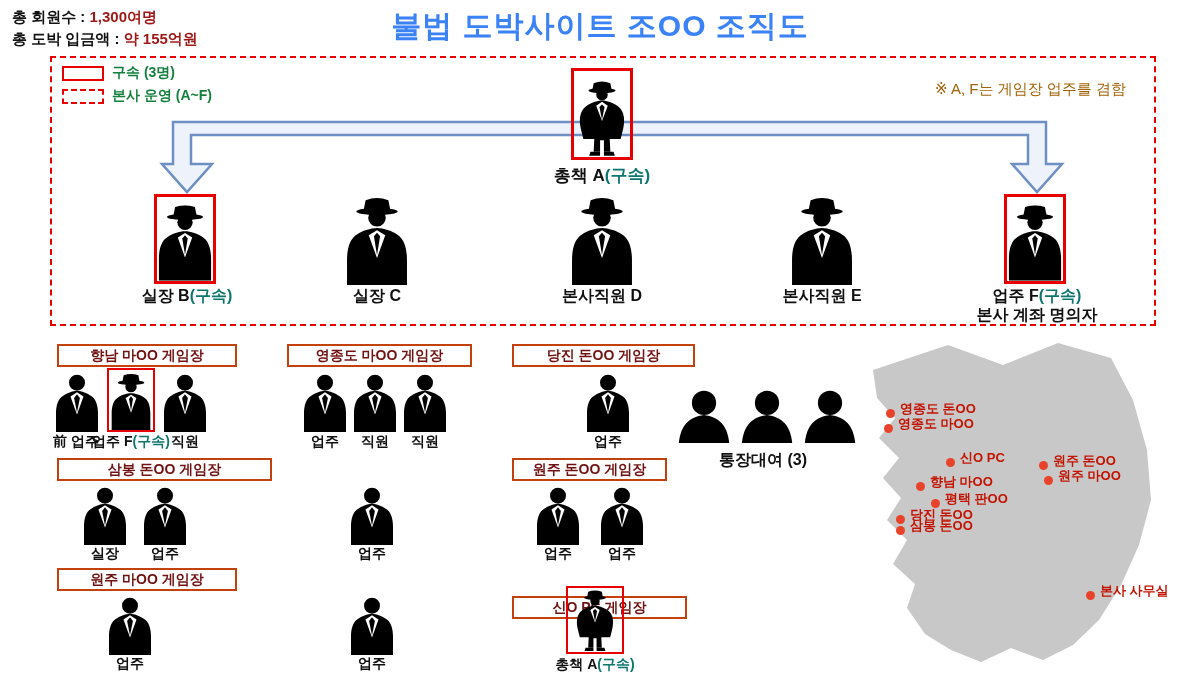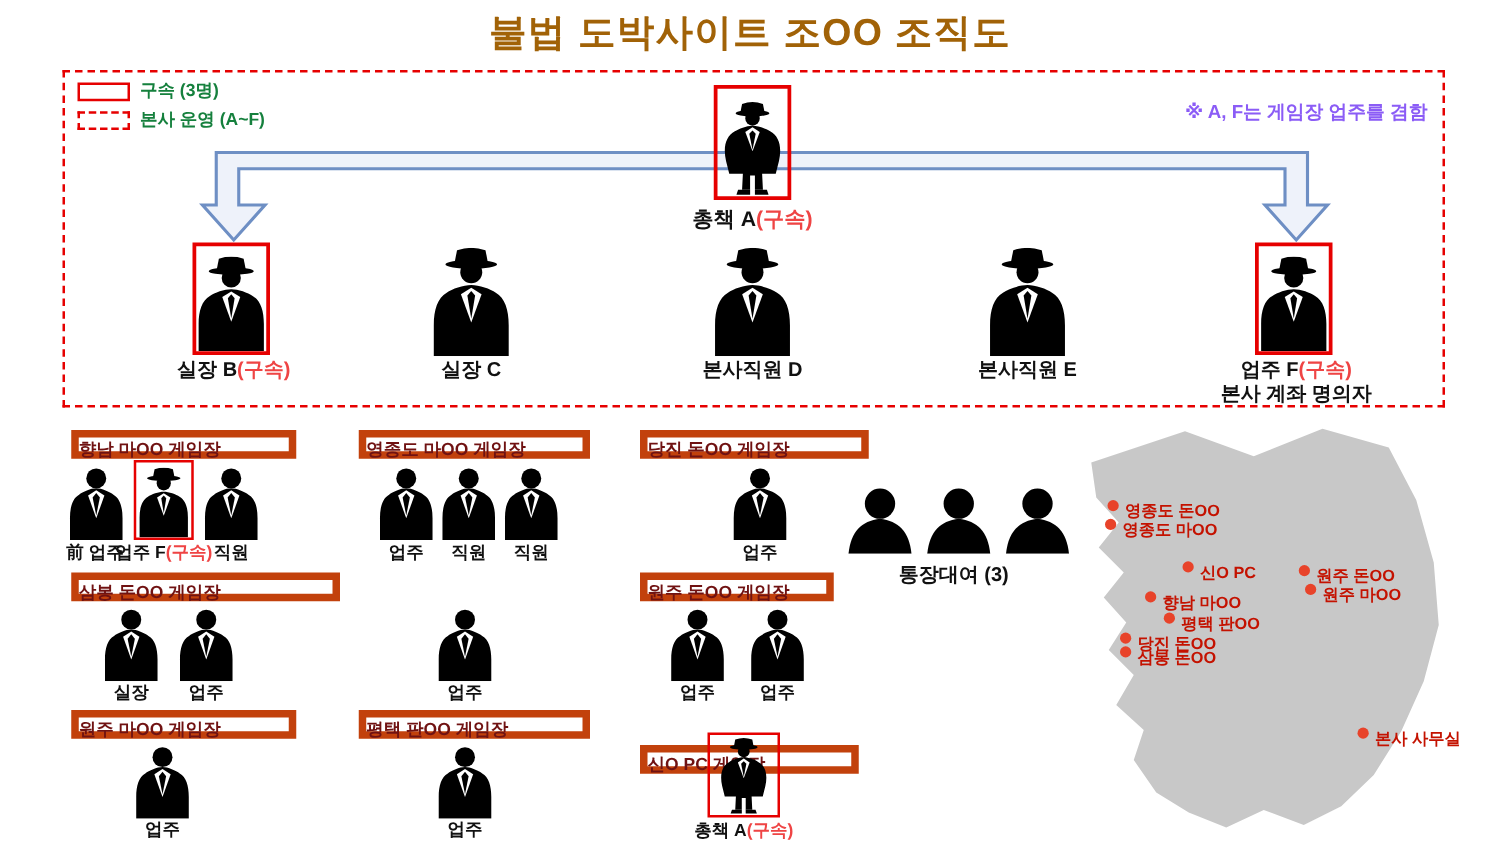--- a/index.html
+++ b/index.html
@@ -1,38 +1,38 @@
 <!DOCTYPE html>
 <html><head>
 <meta charset="utf-8">
 <style>
 *{margin:0;padding:0;box-sizing:border-box}
 body{font-family:"Liberation Sans","DejaVu Sans",sans-serif;background:#fff}
 .canvas{position:relative;width:1200px;height:673px;background:#fff;overflow:hidden}
 .abs{position:absolute}
-.red{color:#ef4444}
+.red{color:#0f766e}
 .stats{position:absolute;left:12px;top:6px;font-size:15px;font-weight:bold;line-height:22px;white-space:nowrap;color:#111}
 .stat-value{color:#9e1616}
-.title{position:absolute;left:280px;top:6px;width:640px;text-align:center;font-size:30px;font-weight:bold;color:#a16207;letter-spacing:1px;white-space:nowrap}
+.title{position:absolute;left:280px;top:6px;width:640px;text-align:center;font-size:30px;font-weight:bold;color:#3b82f6;letter-spacing:1px;white-space:nowrap}
 .orgbox{position:absolute;left:50px;top:56px;width:1106px;height:270px;border:2px dashed #e60000}
 .legend{position:absolute;left:10px;top:6px}
 .legend-row{display:flex;align-items:center;gap:8px;margin-bottom:5px}
 .swatch{width:42px;height:15px;border:2px solid #e60000;background:#fff}
 .swatch.dashed{border-style:dashed}
 .legend-text{font-size:14px;font-weight:bold;color:#15803d}
-.note{position:absolute;right:12px;top:22px;font-size:15px;font-weight:bold;color:#8b5cf6}
+.note{position:absolute;right:28px;top:22px;font-size:15px;font-weight:normal;color:#a16207}
 .arrows{position:absolute;left:0;top:0;z-index:1}
 .fig{z-index:2}
 .boxed{border:3px solid #e60000;display:flex;align-items:flex-end;justify-content:center;z-index:3;background:transparent}
 .boxed.thin{border-width:2.5px}
 .mlabel{font-size:16px;font-weight:bold;text-align:center;white-space:nowrap;color:#111;z-index:4}
 .mlabel.big{font-size:17px}
 .mlabel.sm{font-size:14px}
-.ghdr{position:absolute;height:23px;line-height:19px;border:6px solid #c2410c;background:#fff;color:#701212;font-size:14px;font-weight:bold;}
-.maploc{position:absolute;display:flex;align-items:flex-start;gap:5px;white-space:nowrap;z-index:5}
+.ghdr{position:absolute;height:23px;line-height:19px;border:2px solid #c2410c;background:#fff;color:#701212;font-size:14px;font-weight:bold;text-align:center}
+.maploc{position:absolute;display:flex;align-items:flex-end;gap:5px;white-space:nowrap;z-index:5}
 .maploc .dot{width:9px;height:9px;border-radius:50%;background:#e8432a;flex:0 0 auto}
 .maploc .loc-label{font-size:13px;font-weight:bold;color:#c41200}
 </style>
 </head>
 <body>
 
 <div class="canvas">
 
   <svg width="0" height="0" style="position:absolute">
     <defs>
@@ -60,20 +60,24 @@
         <path d="M42 34 L33 40 L42 64 L51 40 Z" fill="#fff"></path>
         <path d="M42 38 L38 42 L42 62 L46 42 Z" fill="#000"></path>
       </symbol>
       <symbol id="bust" viewBox="0 0 60 58">
         <circle cx="30" cy="15" r="13" fill="#000"></circle>
         <path d="M30 28 C14 30 5 39 3 58 L57 58 C55 39 46 30 30 28 Z" fill="#000"></path>
       </symbol>
     </defs>
   </svg>
 
+  <div class="stats">
+    <div><span>총 회원수 :</span> <span class="stat-value">1,300여명</span></div>
+    <div><span>총 도박 입금액 :</span> <span class="stat-value">약 155억원</span></div>
+  </div>
 
   <div class="title">불법 도박사이트 조OO 조직도</div>
 
   <div class="orgbox">
 
     <svg class="arrows" width="1106" height="270" viewBox="0 0 1106 270">
       <path d="M545 64 L121 64 L121 106 L110 106 L135 134 L160 106 L139 106 L139 77 L545 77 Z" fill="#eef2fa" stroke="#6e8fc4" stroke-width="2.5"></path>
       <path d="M558 64 L994 64 L994 106 L1010 106 L985 134 L960 106 L976 106 L976 77 L558 77 Z" fill="#eef2fa" stroke="#6e8fc4" stroke-width="2.5"></path>
     </svg>
 
@@ -186,21 +190,20 @@
     </svg>
   <div class="abs mlabel sm" style="left:280px;top:433px;width:90px">업주</div>
   <div class="abs mlabel sm" style="left:330px;top:433px;width:90px">직원</div>
   <div class="abs mlabel sm" style="left:380px;top:433px;width:90px">직원</div>
 
   <svg class="abs fig" style="left:350px;top:487px" width="44" height="58" viewBox="0 0 60 80">
       <use href="#suit"></use>
     </svg>
   <div class="abs mlabel sm" style="left:327px;top:545px;width:90px">업주</div>
 
-  <div class="ghdr" style="left:287px;top:568px;width:185px">평택 판OO 게임장</div>
   <svg class="abs fig" style="left:350px;top:597px" width="44" height="58" viewBox="0 0 60 80">
       <use href="#suit"></use>
     </svg>
   <div class="abs mlabel sm" style="left:327px;top:655px;width:90px">업주</div>
 
   <div class="ghdr" style="left:512px;top:344px;width:183px">당진 돈OO 게임장</div>
   <svg class="abs fig" style="left:586px;top:374px" width="44" height="58" viewBox="0 0 60 80">
       <use href="#suit"></use>
     </svg>
   <div class="abs mlabel sm" style="left:563px;top:433px;width:90px">업주</div>

